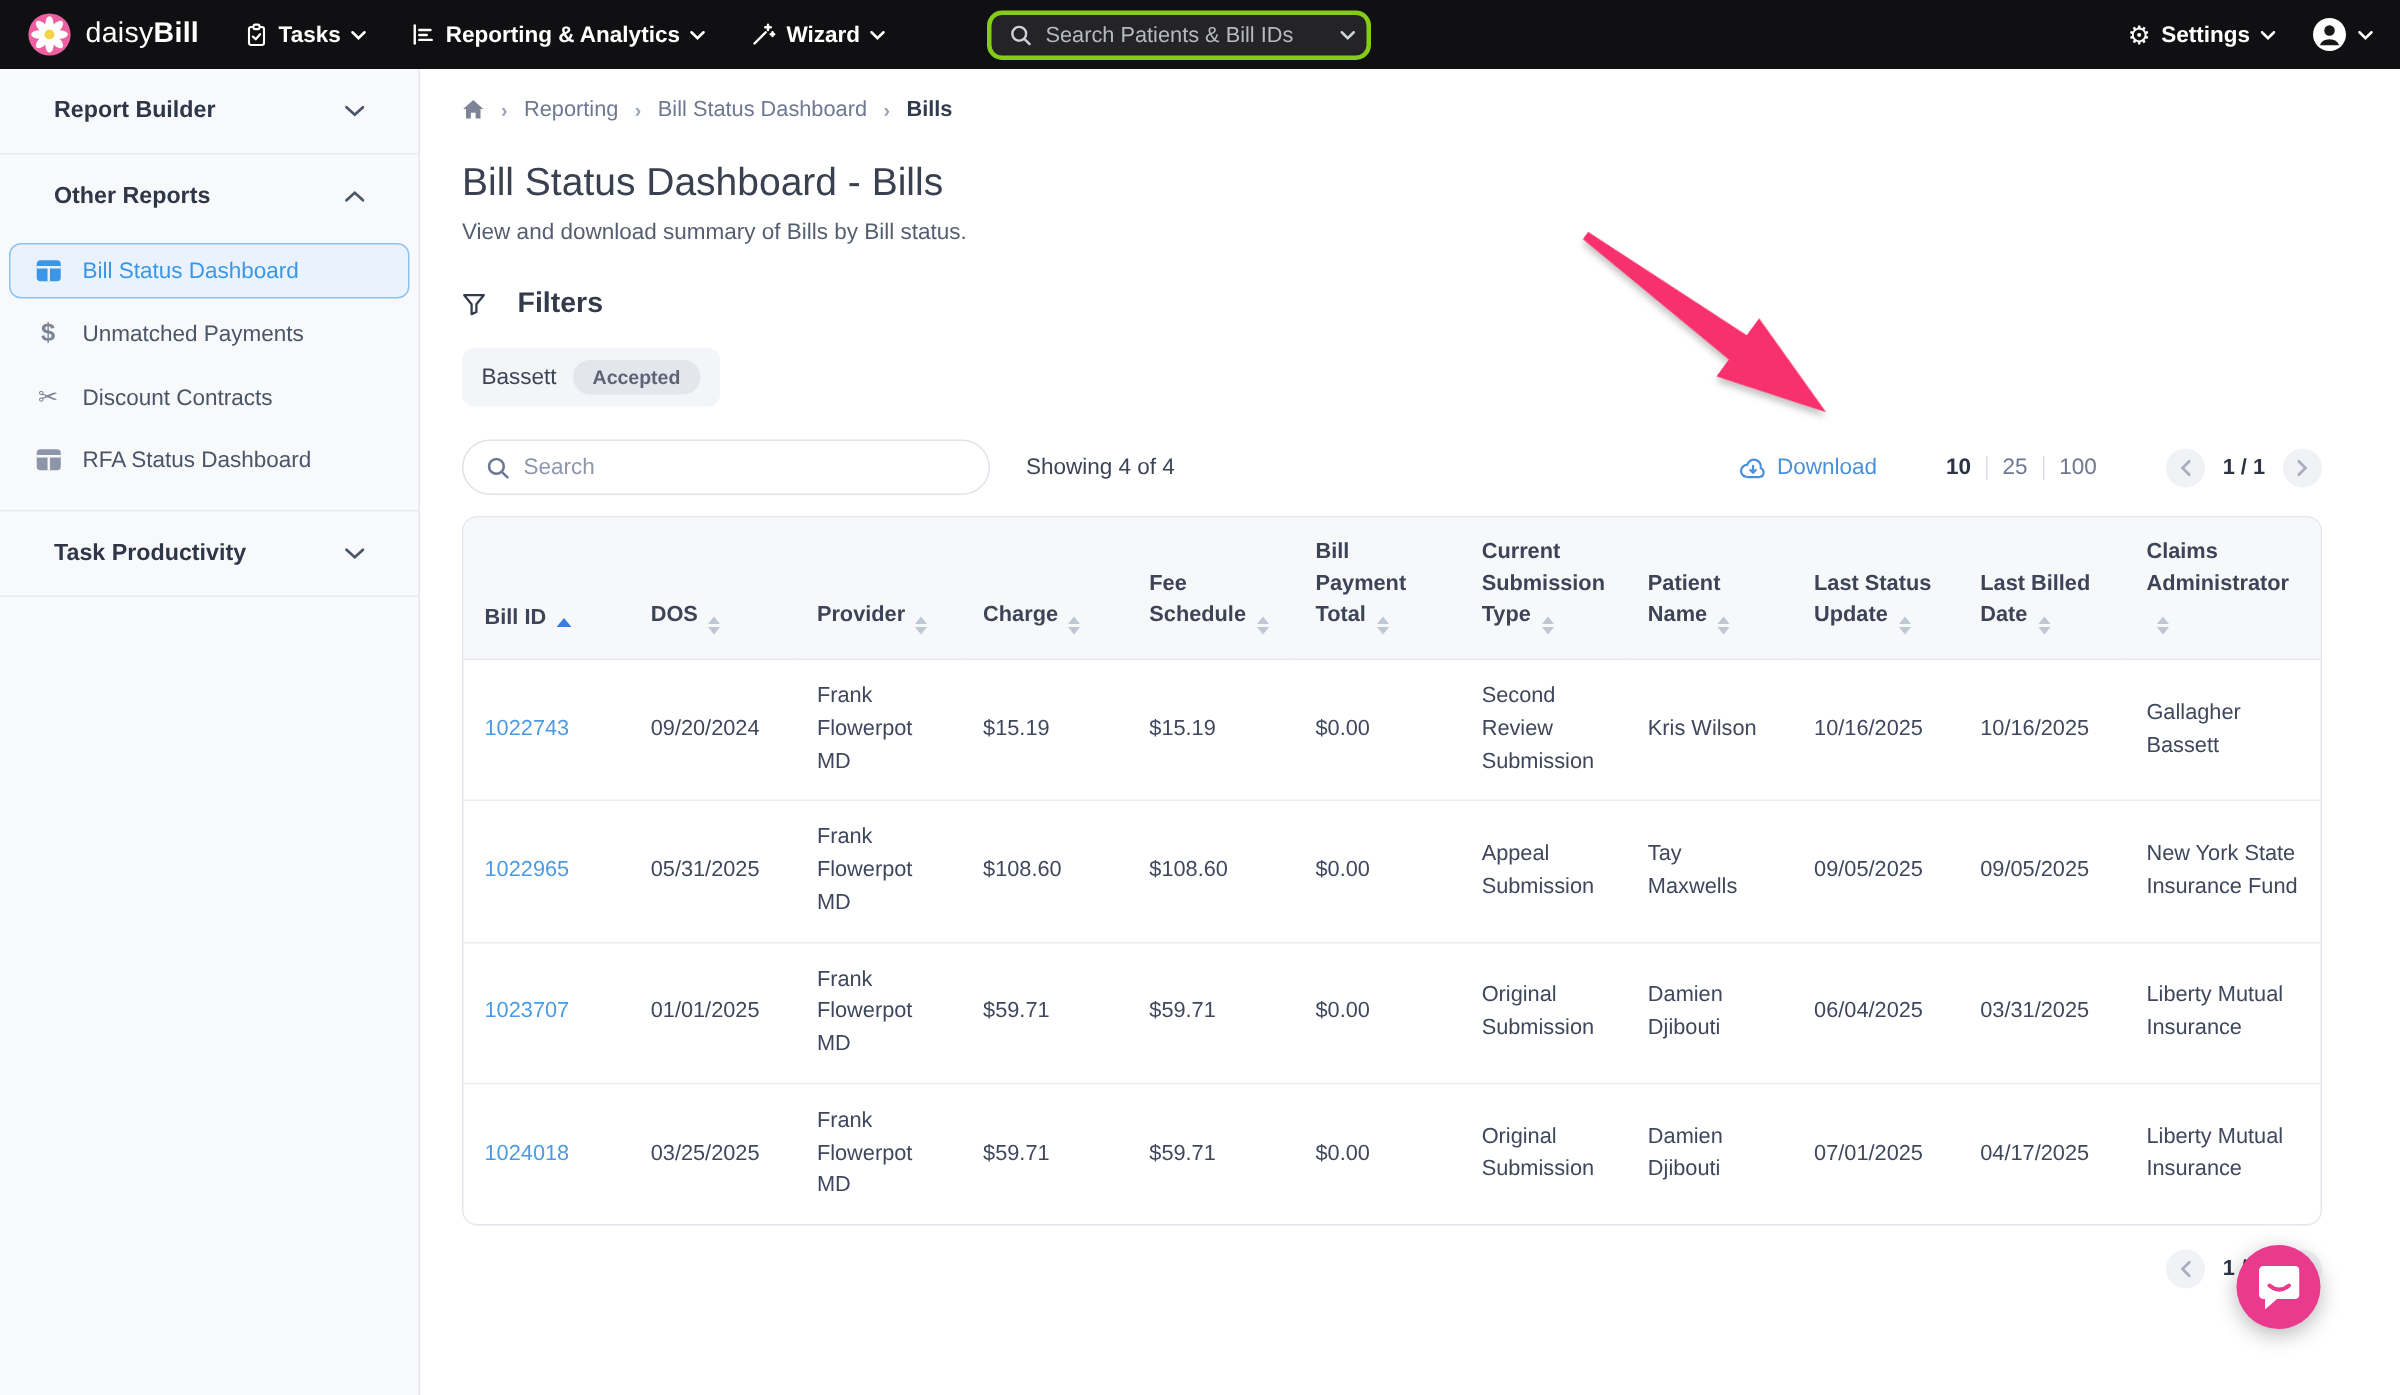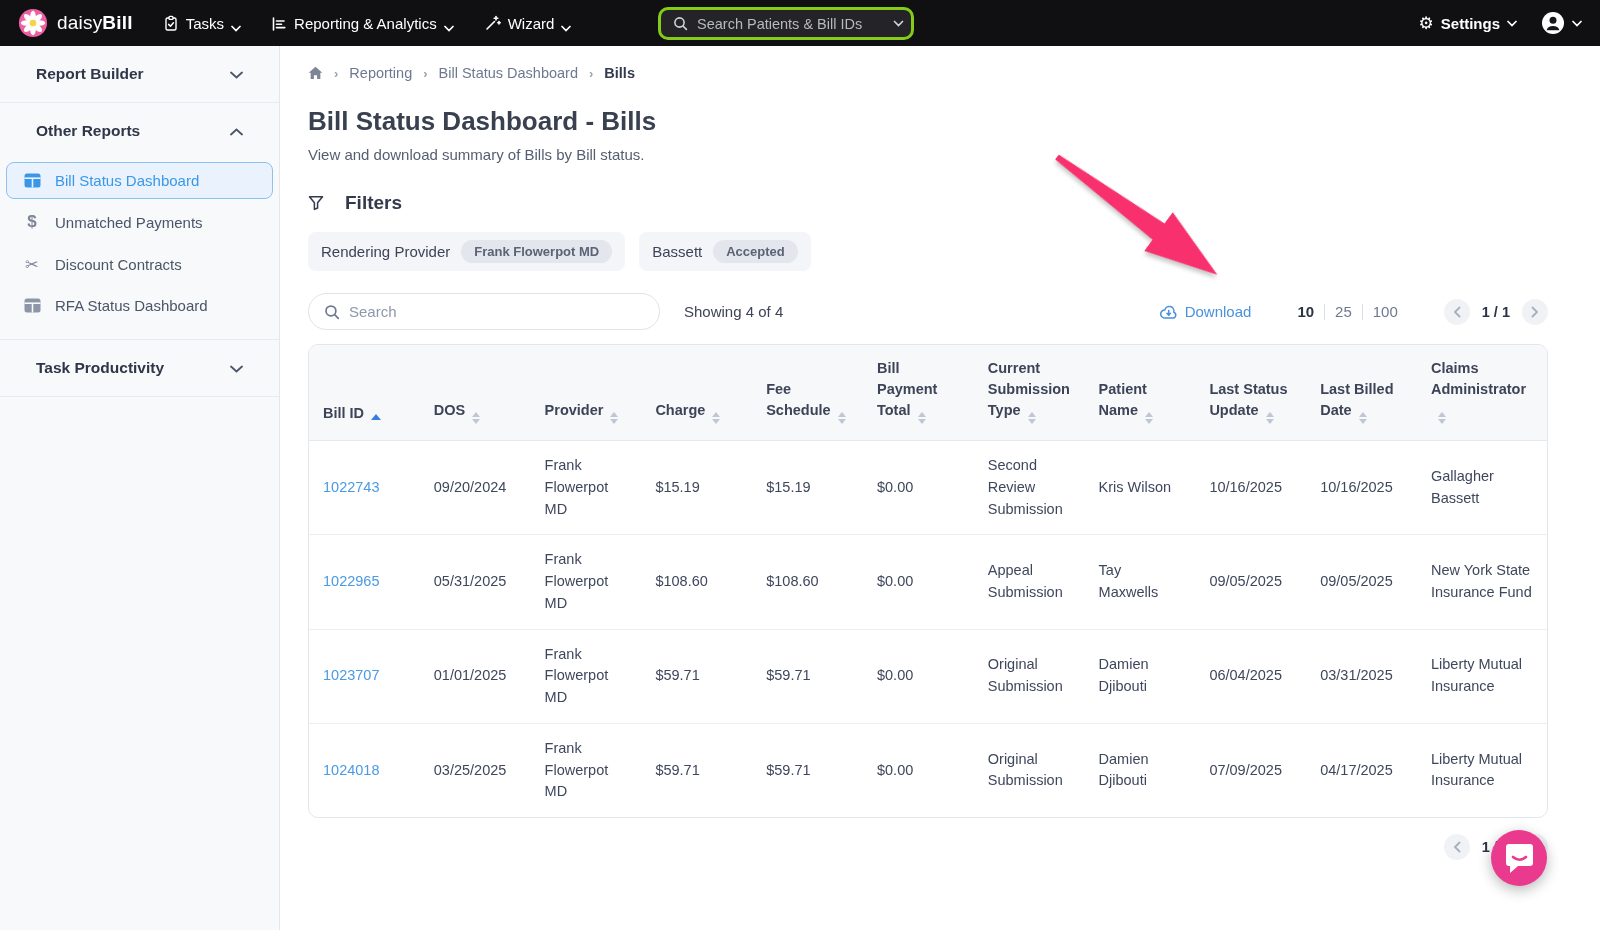--- a/index.html
+++ b/index.html
@@ -10,21 +10,21 @@
   }
   
   .topbar {
     height:46px; background:#101012; color:#fff;
     display:flex; align-items:center; padding:0 18px; gap:30px; position:relative;
   }
   .brand { display:flex; align-items:center; gap:9px; cursor:pointer; }
   .brand-text { font-size:19px; letter-spacing:.2px; }
   .brand-text .light { font-weight:400; }
   .brand-text .bold { font-weight:700; }
-  .nav-item { display:flex; align-items:flex-end; gap:7px; font-size:15px; font-weight:400; cursor:pointer; }
+  .nav-item { display:flex; align-items:center; gap:7px; font-size:15px; font-weight:700; cursor:pointer; }
   .chev { display:inline-flex; }
   .topbar-search {
     position:absolute; left:658px; top:7px; width:256px; height:33px;
     background:#242428; border:3px solid #84cc16; border-radius:10px;
     display:flex; align-items:center; gap:9px; padding:0 12px;
   }
   .topbar-search input {
     background:transparent; border:none; outline:none; color:#e8e9ec; font-size:14.5px; flex:1;
     font-family:inherit;
   }
@@ -54,21 +54,21 @@
   .dollar-glyph { font-size:17px; font-weight:600; color:#7d8597; }
   .scissors-glyph { font-size:16px; color:#7d8597; }
 
   .main { flex:1; padding:19px 52px 0 28px; position:relative; }
 
   
   .breadcrumb { display:flex; align-items:center; gap:11px; font-size:14.5px; color:#6e7890; }
   .crumb-link { cursor:pointer; }
   .crumb-sep { color:#9aa3b5; font-weight:700; font-size:13px; }
   .crumb-current { color:#323a4d; font-weight:700; }
-  .page-title { font-size:26px; font-weight:700; color:#39404f; margin-top:25px; }
+  .page-title { font-size:26px; font-weight:400; color:#39404f; margin-top:25px; }
   .page-subtitle { font-size:15px; color:#555e70; margin-top:9px; }
 
   
   .filters-heading { margin-top:29px; display:flex; align-items:center; gap:21px;
     font-size:19px; font-weight:700; color:#333a4b; }
   .chips { display:flex; gap:14px; margin-top:18px; }
   .chip { display:flex; align-items:center; gap:11px; background:#f4f5f8;
     border-radius:8px; padding:8px 13px; font-size:15px; color:#3d4457; }
   .chip-pill { background:#e3e6ed; border-radius:999px; padding:4px 13px;
     font-size:13px; color:#5b6375; font-weight:600; }
@@ -327,24 +327,20 @@
     <div class="filters-heading">
       <span style="display:inline-flex;">
         <svg width="16" height="16" viewBox="0 0 16 16" fill="none" stroke="#333a4b" stroke-width="1.5" stroke-linejoin="round">
           <path d="M1.5 1.8 H14.5 L9.6 7.8 V13 L6.4 14.4 V7.8 Z"></path>
         </svg>
       </span>
       <span>Filters</span>
     </div>
 
     <div class="chips">
-      <div class="chip">
-        <span>Rendering Provider</span>
-        <span class="chip-pill">Frank Flowerpot MD</span>
-      </div>
       <div class="chip">
         <span>Bassett</span>
         <span class="chip-pill">Accepted</span>
       </div>
     </div>
 
     <div class="controls">
       <div class="search-box">
         <span style="display:inline-flex;">
           <svg width="16" height="16" viewBox="0 0 15 15" fill="none" stroke="#6e7890" stroke-width="1.6" stroke-linecap="round">
@@ -496,21 +492,21 @@
           </tr>
           <tr>
             <td><a class="bill-link">1024018</a></td>
             <td>03/25/2025</td>
             <td>Frank Flowerpot MD</td>
             <td>$59.71</td>
             <td>$59.71</td>
             <td>$0.00</td>
             <td>Original Submission</td>
             <td>Damien Djibouti</td>
-            <td>07/09/2025</td>
+            <td>07/01/2025</td>
             <td>04/17/2025</td>
             <td>Liberty Mutual Insurance</td>
           </tr>
         </tbody>
       </table>
     </div>
 
     <div class="bottom-pager">
       <div class="pager">
         <span class="pager-btn">

